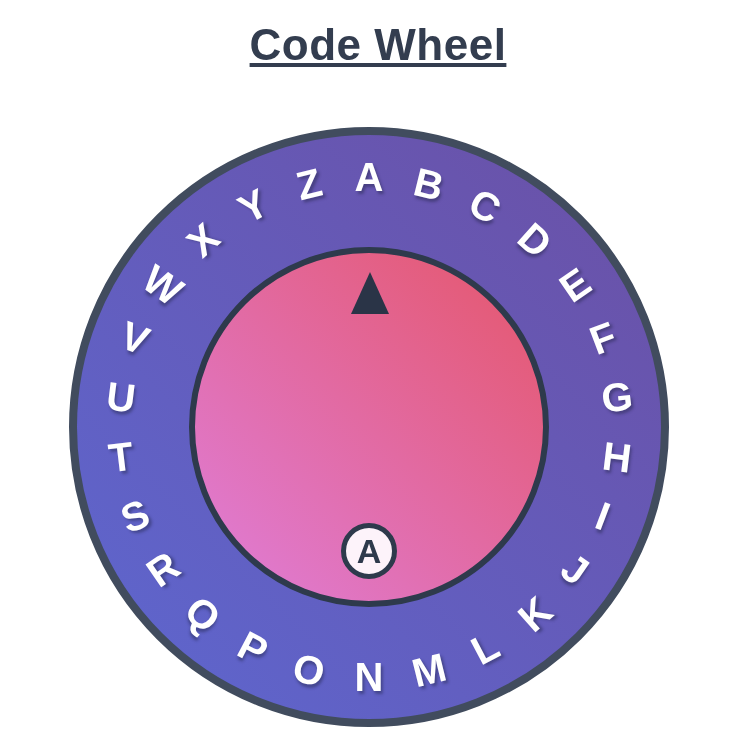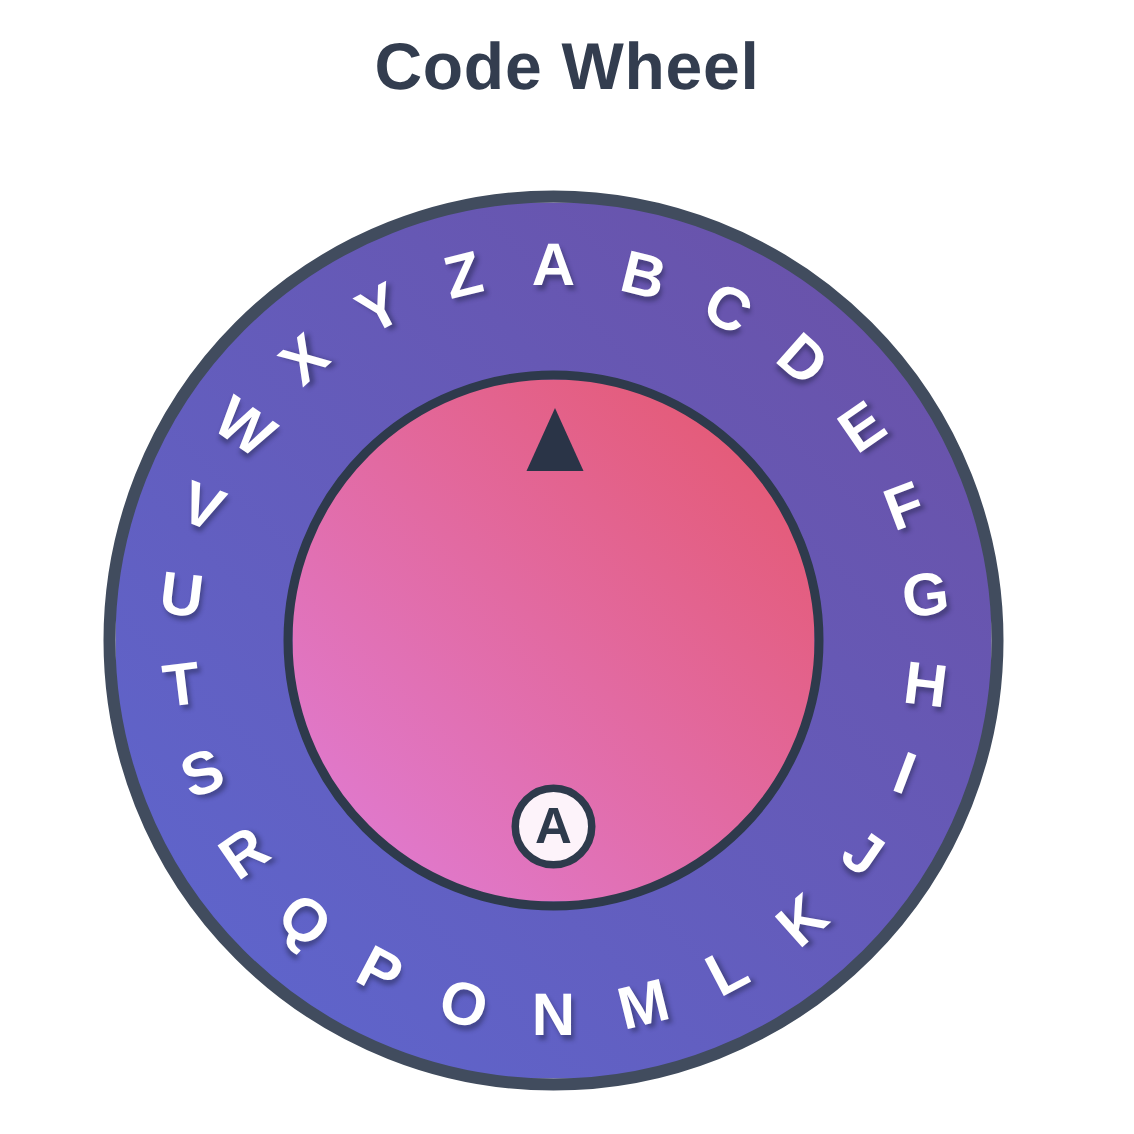--- a/index.html
+++ b/index.html
@@ -19,20 +19,21 @@
     position: absolute;
     top: 20px;
     left: 0;
     width: 100%;
     margin: 0;
     text-align: center;
     font-size: 44px;
     font-weight: 700;
     letter-spacing: 0.5px;
     color: var(--title-color, #333d4f);
+    text-decoration: underline;
   }
   .wheel {
     position: absolute;
     left: 69px;
     top: 127px;
     width: 600px;
     height: 600px;
     box-sizing: border-box;
     border-radius: 50%;
     border: 8px solid var(--outer-border, #414c5e);

